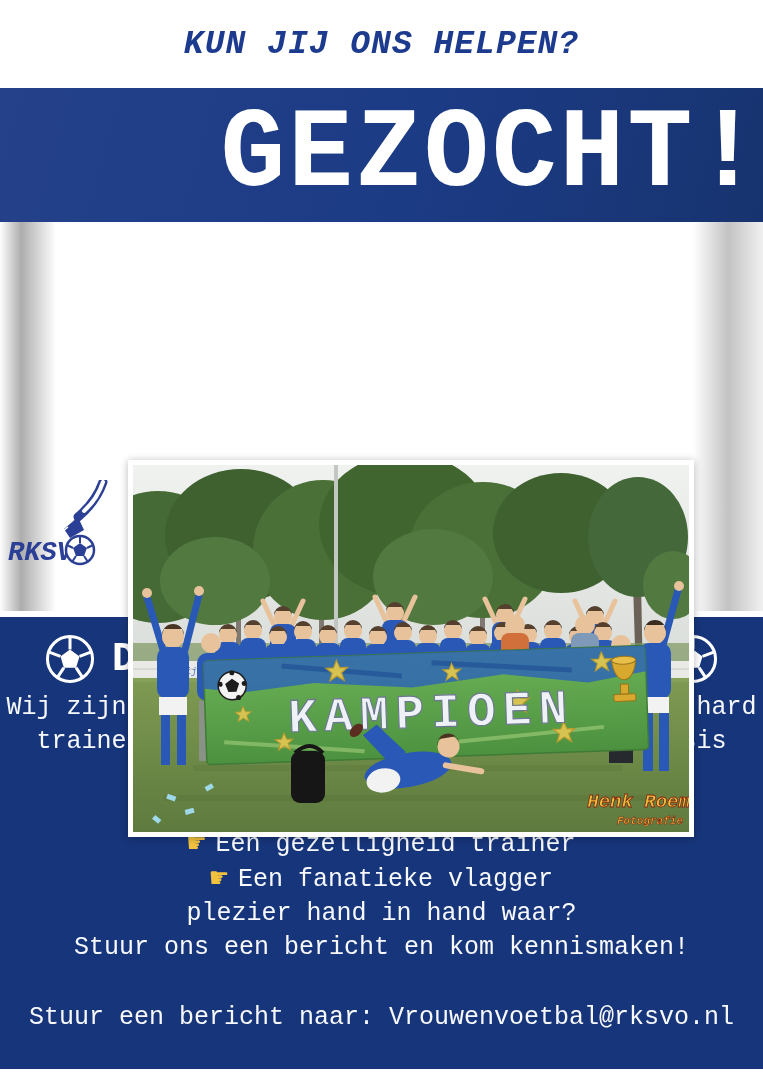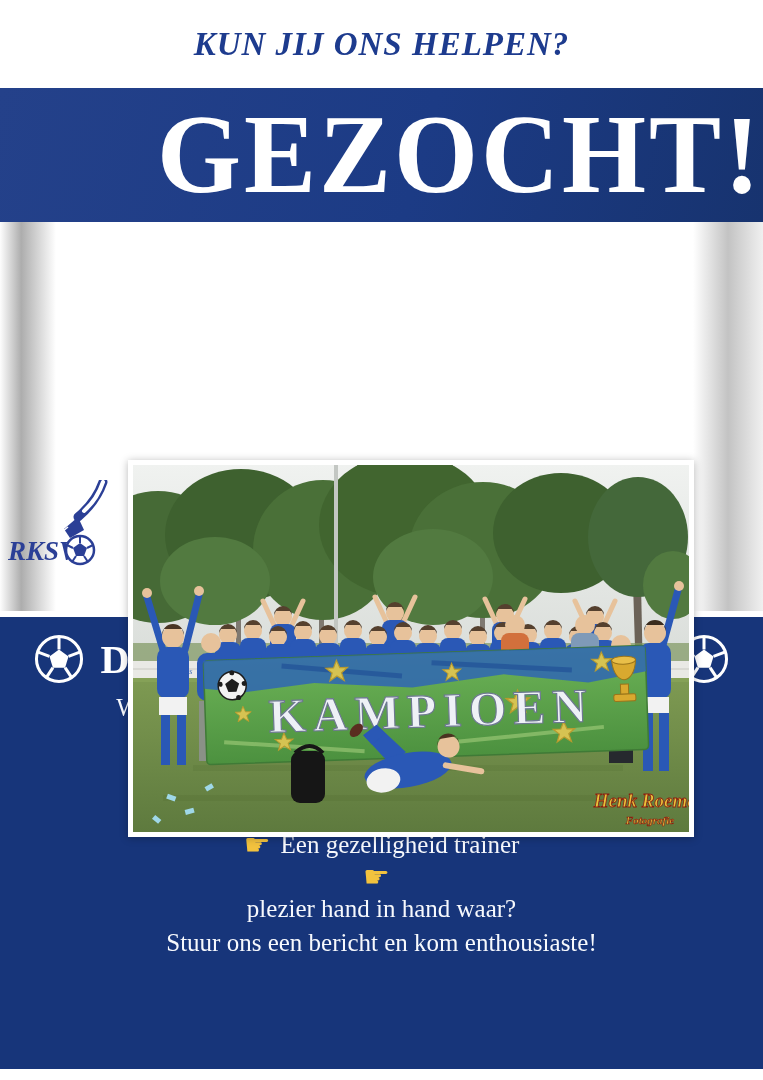--- a/index.html
+++ b/index.html
@@ -1,18 +1,18 @@
 <!DOCTYPE html>
 <html><head>
 <meta charset="utf-8">
 <style>
   html,body{margin:0;padding:0;background:#ffffff;}
   .poster{
     position:relative;width:763px;height:1080px;overflow:hidden;background:#ffffff;
-    font-family:Liberation Serif, serif;
+    font-family:Liberation Mono, monospace;
   }
   
   .sec-top{height:88px;display:flex;align-items:center;justify-content:center;background:#ffffff;}
   .question{
     color:#1d3b8e;font-size:33px;font-weight:bold;font-style:italic;letter-spacing:1px;
   }
   
   .sec-band{height:134px;background:linear-gradient(105deg,#24418a 0%,#1c3b85 55%,#17336f 100%);
     display:flex;align-items:center;justify-content:flex-end;}
   .gezocht{
@@ -297,19 +297,21 @@
     <div class="body-line">trainen, wedstrijden winnen én een goede dosis</div>
     <div class="body-line">gezelligheid.</div>
     <div class="body-line">Daarom zoeken wij:</div>
 
     <div class="bullet-line">
       <span class="hand-icon">☛</span>
       <span>Een gezelligheid trainer</span>
     </div>
     <div class="bullet-line">
       <span class="hand-icon">☛</span>
+      <span>Een fanatieke vlagger</span>
     </div>
 
     <div class="body-line">plezier hand in hand waar?</div>
-    <div class="body-line">Stuur ons een bericht en kom enthousiaste!</div>
-
+    <div class="body-line">Stuur ons een bericht en kom kennismaken!</div>
+
+    <div class="body-line contact">Stuur een bericht naar: Vrouwenvoetbal@rksvo.nl</div>
   </div>
 </div>
 
 </body></html>

